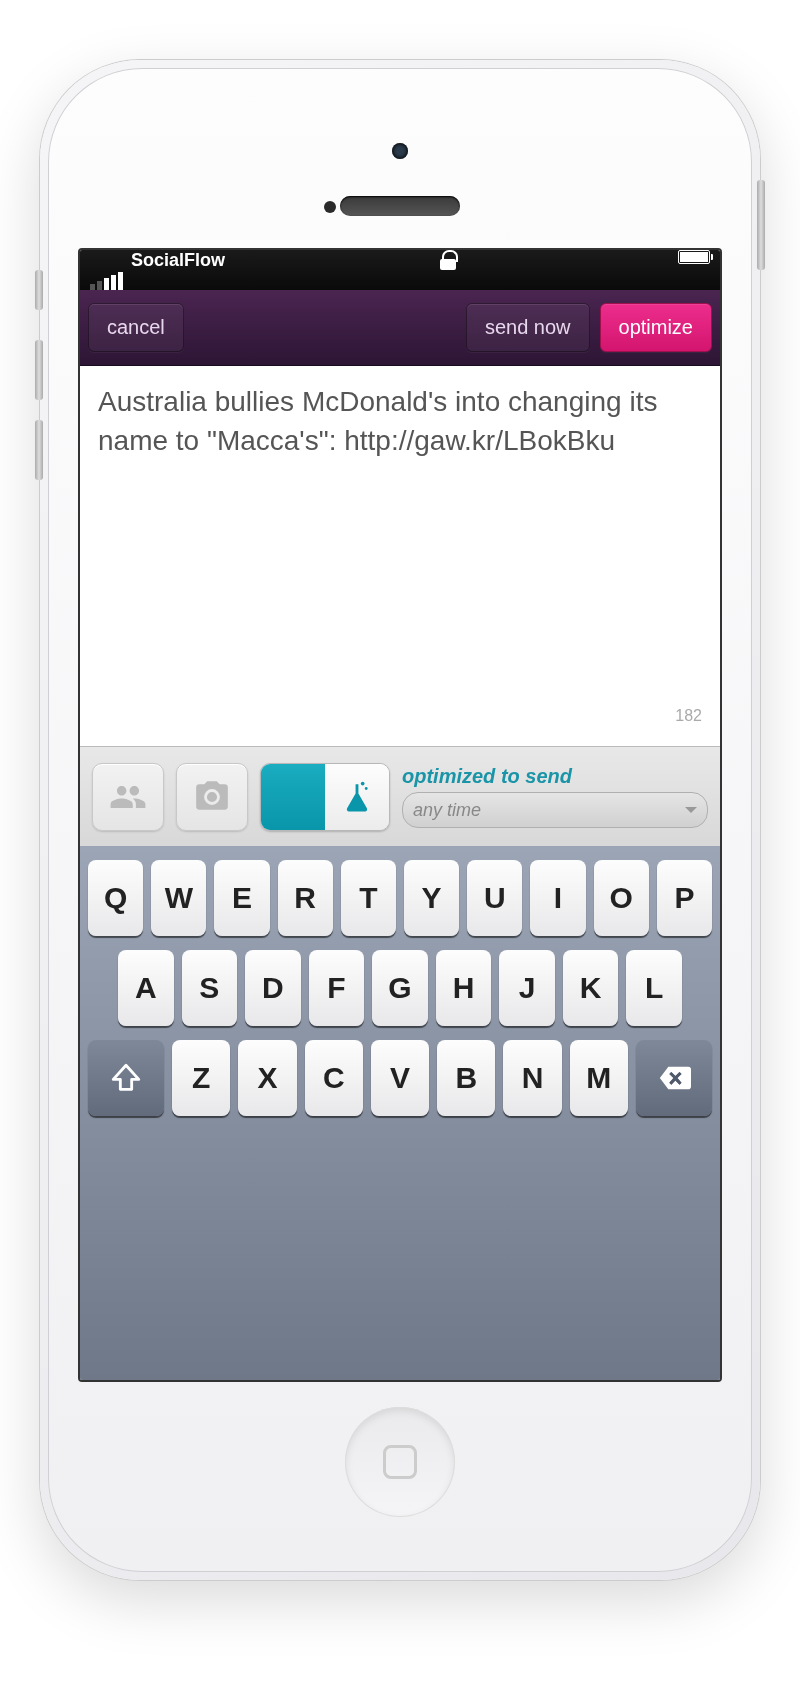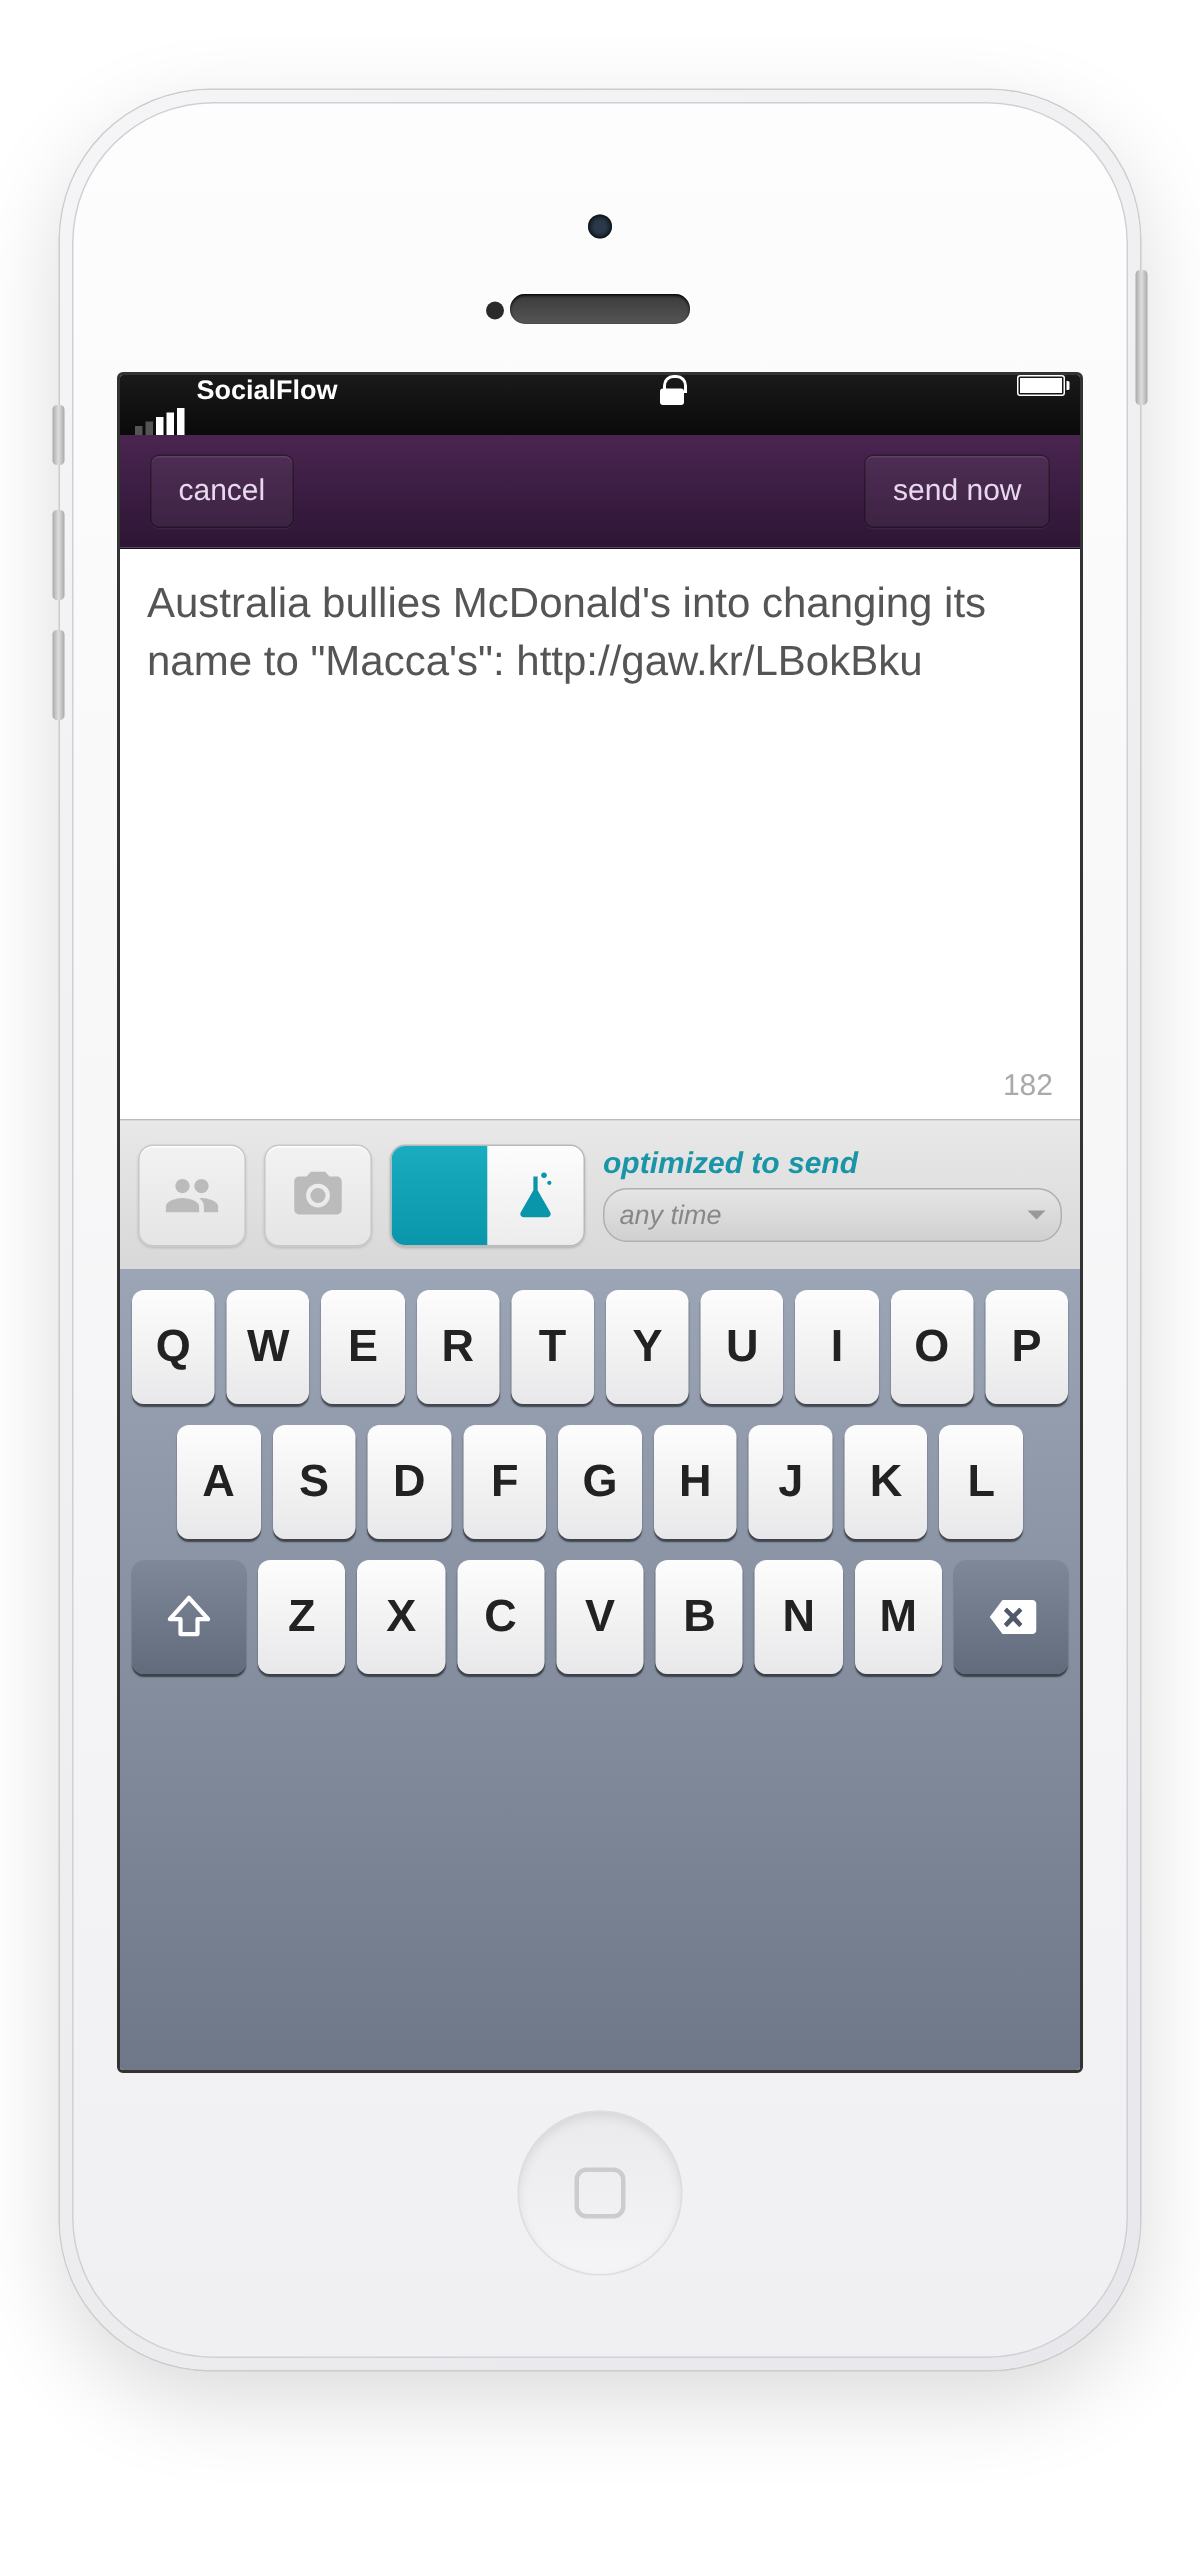--- a/index.html
+++ b/index.html
@@ -27,28 +27,28 @@
 .signal span:nth-child(3){height:12px}
 .signal span:nth-child(4){height:15px}
 .signal span:nth-child(5){height:18px}
 .lock{margin:0 auto;width:16px;height:20px;position:relative}
 .lock::before{content:"";position:absolute;top:0;left:2px;width:12px;height:10px;border:2px solid #fff;border-bottom:none;border-radius:7px 7px 0 0}
 .lock::after{content:"";position:absolute;bottom:0;width:16px;height:11px;background:#fff;border-radius:2px}
 .battery{width:32px;height:14px;border:1.5px solid #fff;border-radius:2px;position:relative;margin-left:8px}
 .battery::before{content:"";position:absolute;left:1px;top:1px;bottom:1px;right:1px;background:#fff}
 .battery::after{content:"";position:absolute;right:-4px;top:3px;width:2px;height:6px;background:#fff;border-radius:0 1px 1px 0}
 
-.nav-bar{height:76px;background:linear-gradient(#4a2550,#2d1535);display:flex;align-items:center;padding:0 20px;gap:10px;border-bottom:1px solid #1a0a20}
+.nav-bar{height:76px;background:linear-gradient(#4a2550,#2d1535);display:flex;align-items:center;padding:0 8px;gap:10px;border-bottom:1px solid #1a0a20}
 .nav-btn{padding:12px 18px;background:rgba(255,255,255,.05);border:1px solid rgba(0,0,0,.4);border-radius:6px;color:#e8d8ee;font-size:20px;box-shadow:inset 0 1px rgba(255,255,255,.1),0 1px rgba(255,255,255,.05);cursor:pointer}
 .nav-spacer{flex:1}
 .nav-btn.primary{background:linear-gradient(#ec2d8c,#d4156f);color:#fff;font-weight:500;border-color:#a0104f}
 
 .compose{flex:0 0 auto;padding:16px 18px 6px;background:#fff;position:relative;height:380px}
 .compose-text{font-size:28px;color:#555;line-height:1.4;width:100%;border:none;outline:none;resize:none;font-family:inherit;height:320px}
-.char-count{position:absolute;bottom:10px;right:18px;font-size:20px;color:#aaa}
+.char-count{position:absolute;bottom:21px;right:18px;font-size:16px;color:#aaa}
 
 .toolbar{height:100px;background:linear-gradient(#e8e8e8,#d8d8d8);border-top:1px solid #bbb;display:flex;align-items:center;padding:0 12px;gap:12px}
 .tool{width:72px;height:68px;background:linear-gradient(#f2f2f2,#e5e5e5);border:1px solid #c8c8c8;border-radius:10px;display:flex;align-items:center;justify-content:center;box-shadow:0 1px 2px rgba(0,0,0,.15),inset 0 1px #fff;cursor:pointer}
 .tool svg{width:38px;height:38px;fill:#bbb}
 .opt-toggle{width:130px;height:68px;border-radius:10px;display:flex;overflow:hidden;box-shadow:0 1px 2px rgba(0,0,0,.2),inset 0 1px #fff;cursor:pointer;border:1px solid #b8b8b8}
 .opt-toggle .on{flex:1;background:linear-gradient(#1aacc0,#0996aa)}
 .opt-toggle .off{flex:1;background:linear-gradient(#fdfdfd,#ececec);display:flex;align-items:center;justify-content:center}
 .opt-toggle .off svg{width:34px;height:34px;fill:#0996aa}
 .opt-info{flex:1;display:flex;flex-direction:column;gap:4px}
 .opt-label{font-size:20px;font-weight:bold;font-style:italic;color:#1a95a8}
@@ -94,20 +94,21 @@
           </div>
         <span>SocialFlow</span>
         <div class="lock"></div>
         <div class="battery"></div>
       </div>
 
       <div class="nav-bar">
         <div class="nav-btn">cancel</div>
         <div class="nav-spacer"></div>
         <div class="nav-btn">send now</div>
+        <div class="nav-btn primary">optimize</div>
       </div>
 
       <div class="compose">
         <div class="compose-text">Australia bullies McDonald's into changing its name to "Macca's": http://gaw.kr/LBokBku</div>
         <div class="char-count">182</div>
       </div>
 
       <div class="toolbar">
         <div class="tool">
           <svg viewBox="0 0 24 24">

